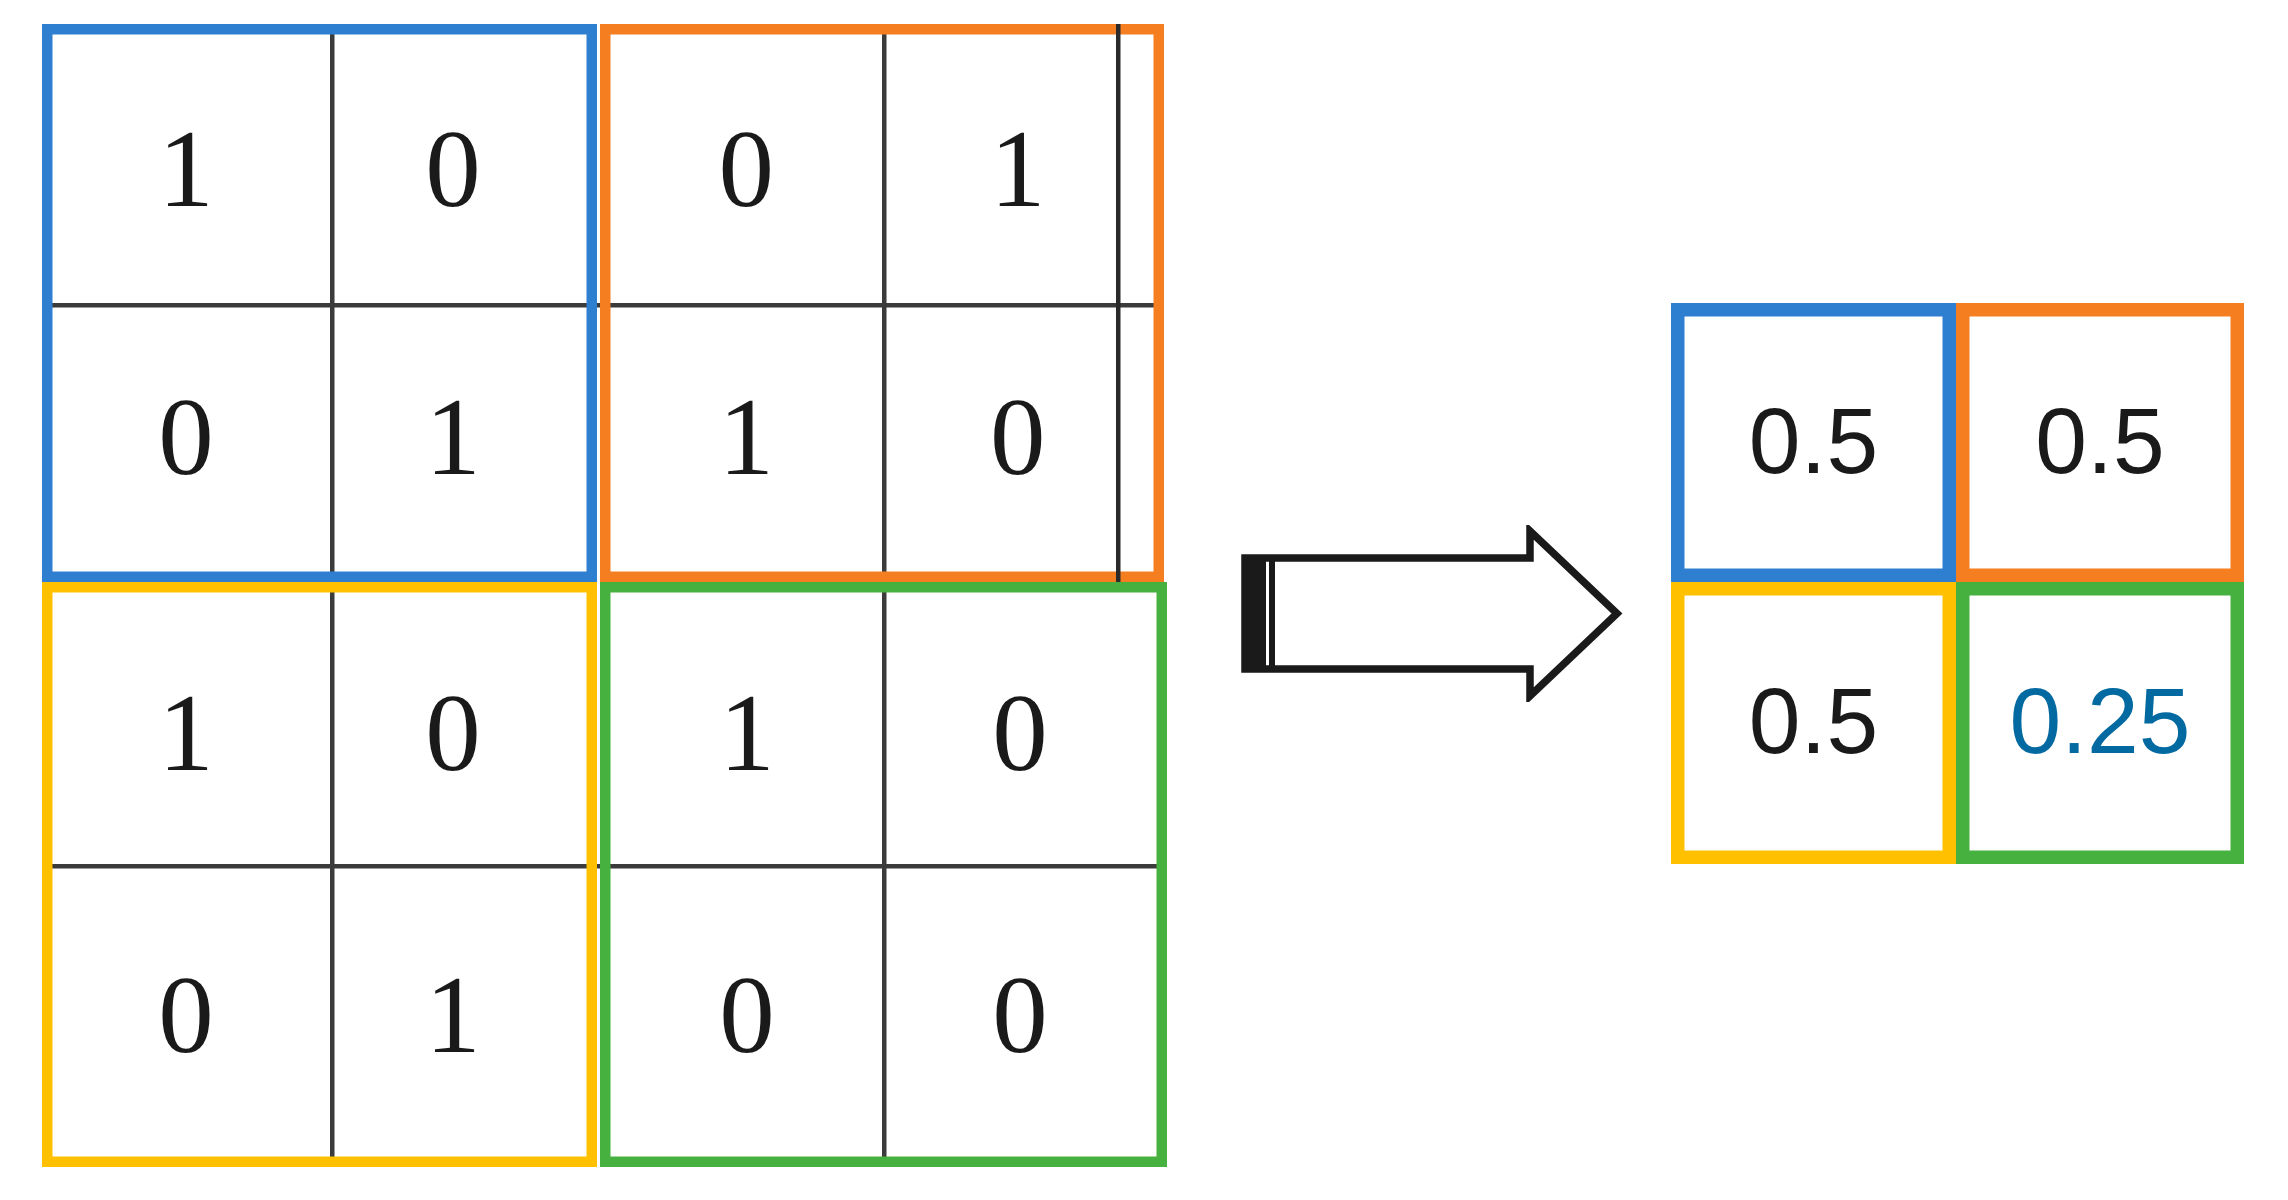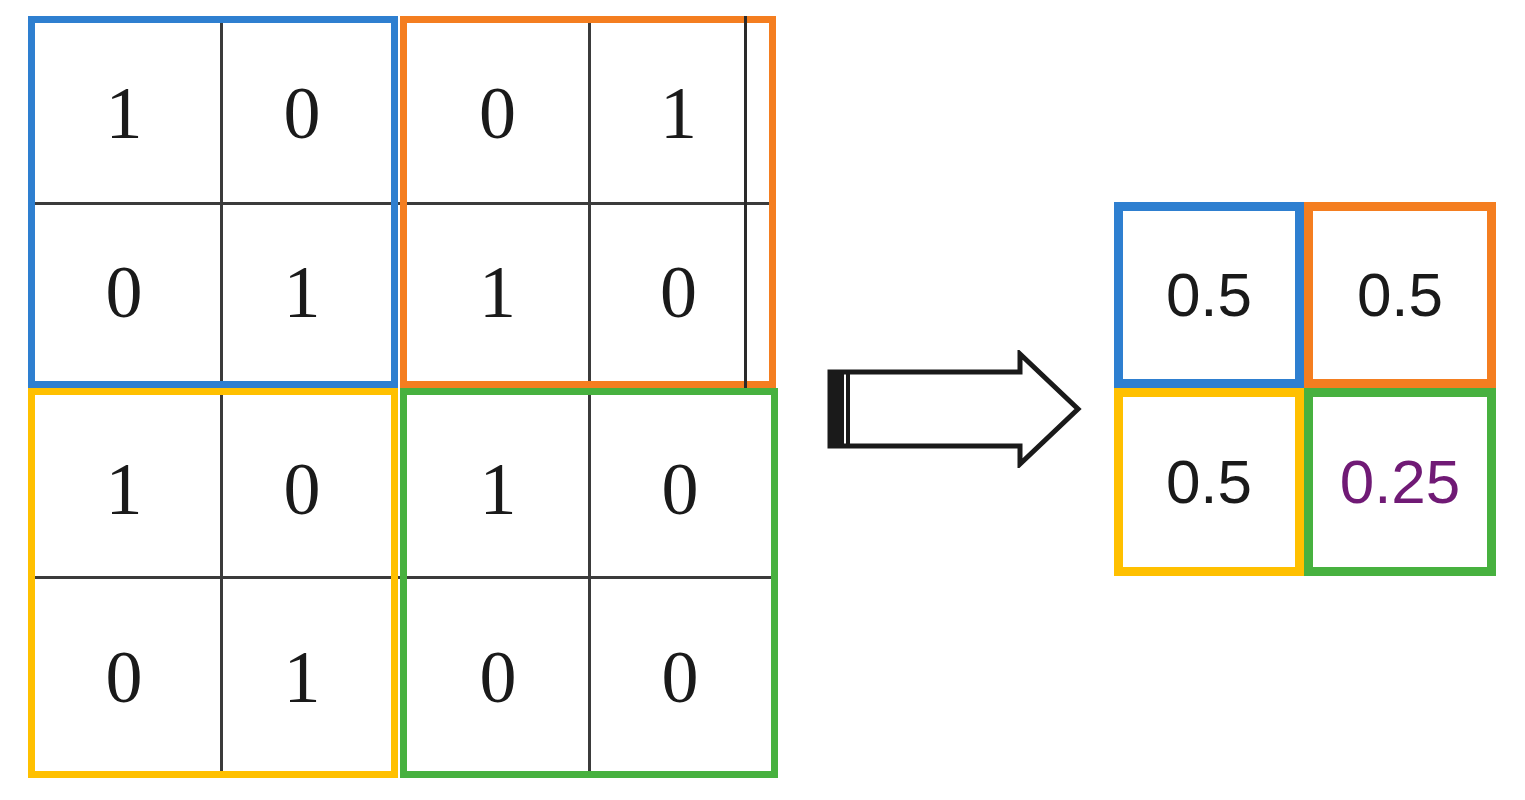--- a/index.html
+++ b/index.html
@@ -170,16 +170,16 @@
 
       <rect x="8" y="20" width="16" height="78" fill="#1a1a1a"></rect>
       <rect x="26" y="20" width="4" height="78" fill="#1a1a1a"></rect>
     </svg>
   </div>
 
   <div class="output-matrix">
     <div class="ocell o00" style="border-color: rgb(46, 127, 208); color: rgb(26, 26, 26);">0.5</div>
     <div class="ocell o01" style="border-color: rgb(244, 126, 32); color: rgb(26, 26, 26);">0.5</div>
     <div class="ocell o10" style="border-color: rgb(255, 192, 0); color: rgb(26, 26, 26);">0.5</div>
-    <div class="ocell o11" style="border-color: rgb(71, 177, 63); color: #701a75;">0.25</div>
+    <div class="ocell o11" style="border-color: rgb(71, 177, 63); color: #0369a1;">0.25</div>
   </div>
 
 </div>
 
 </body></html>

